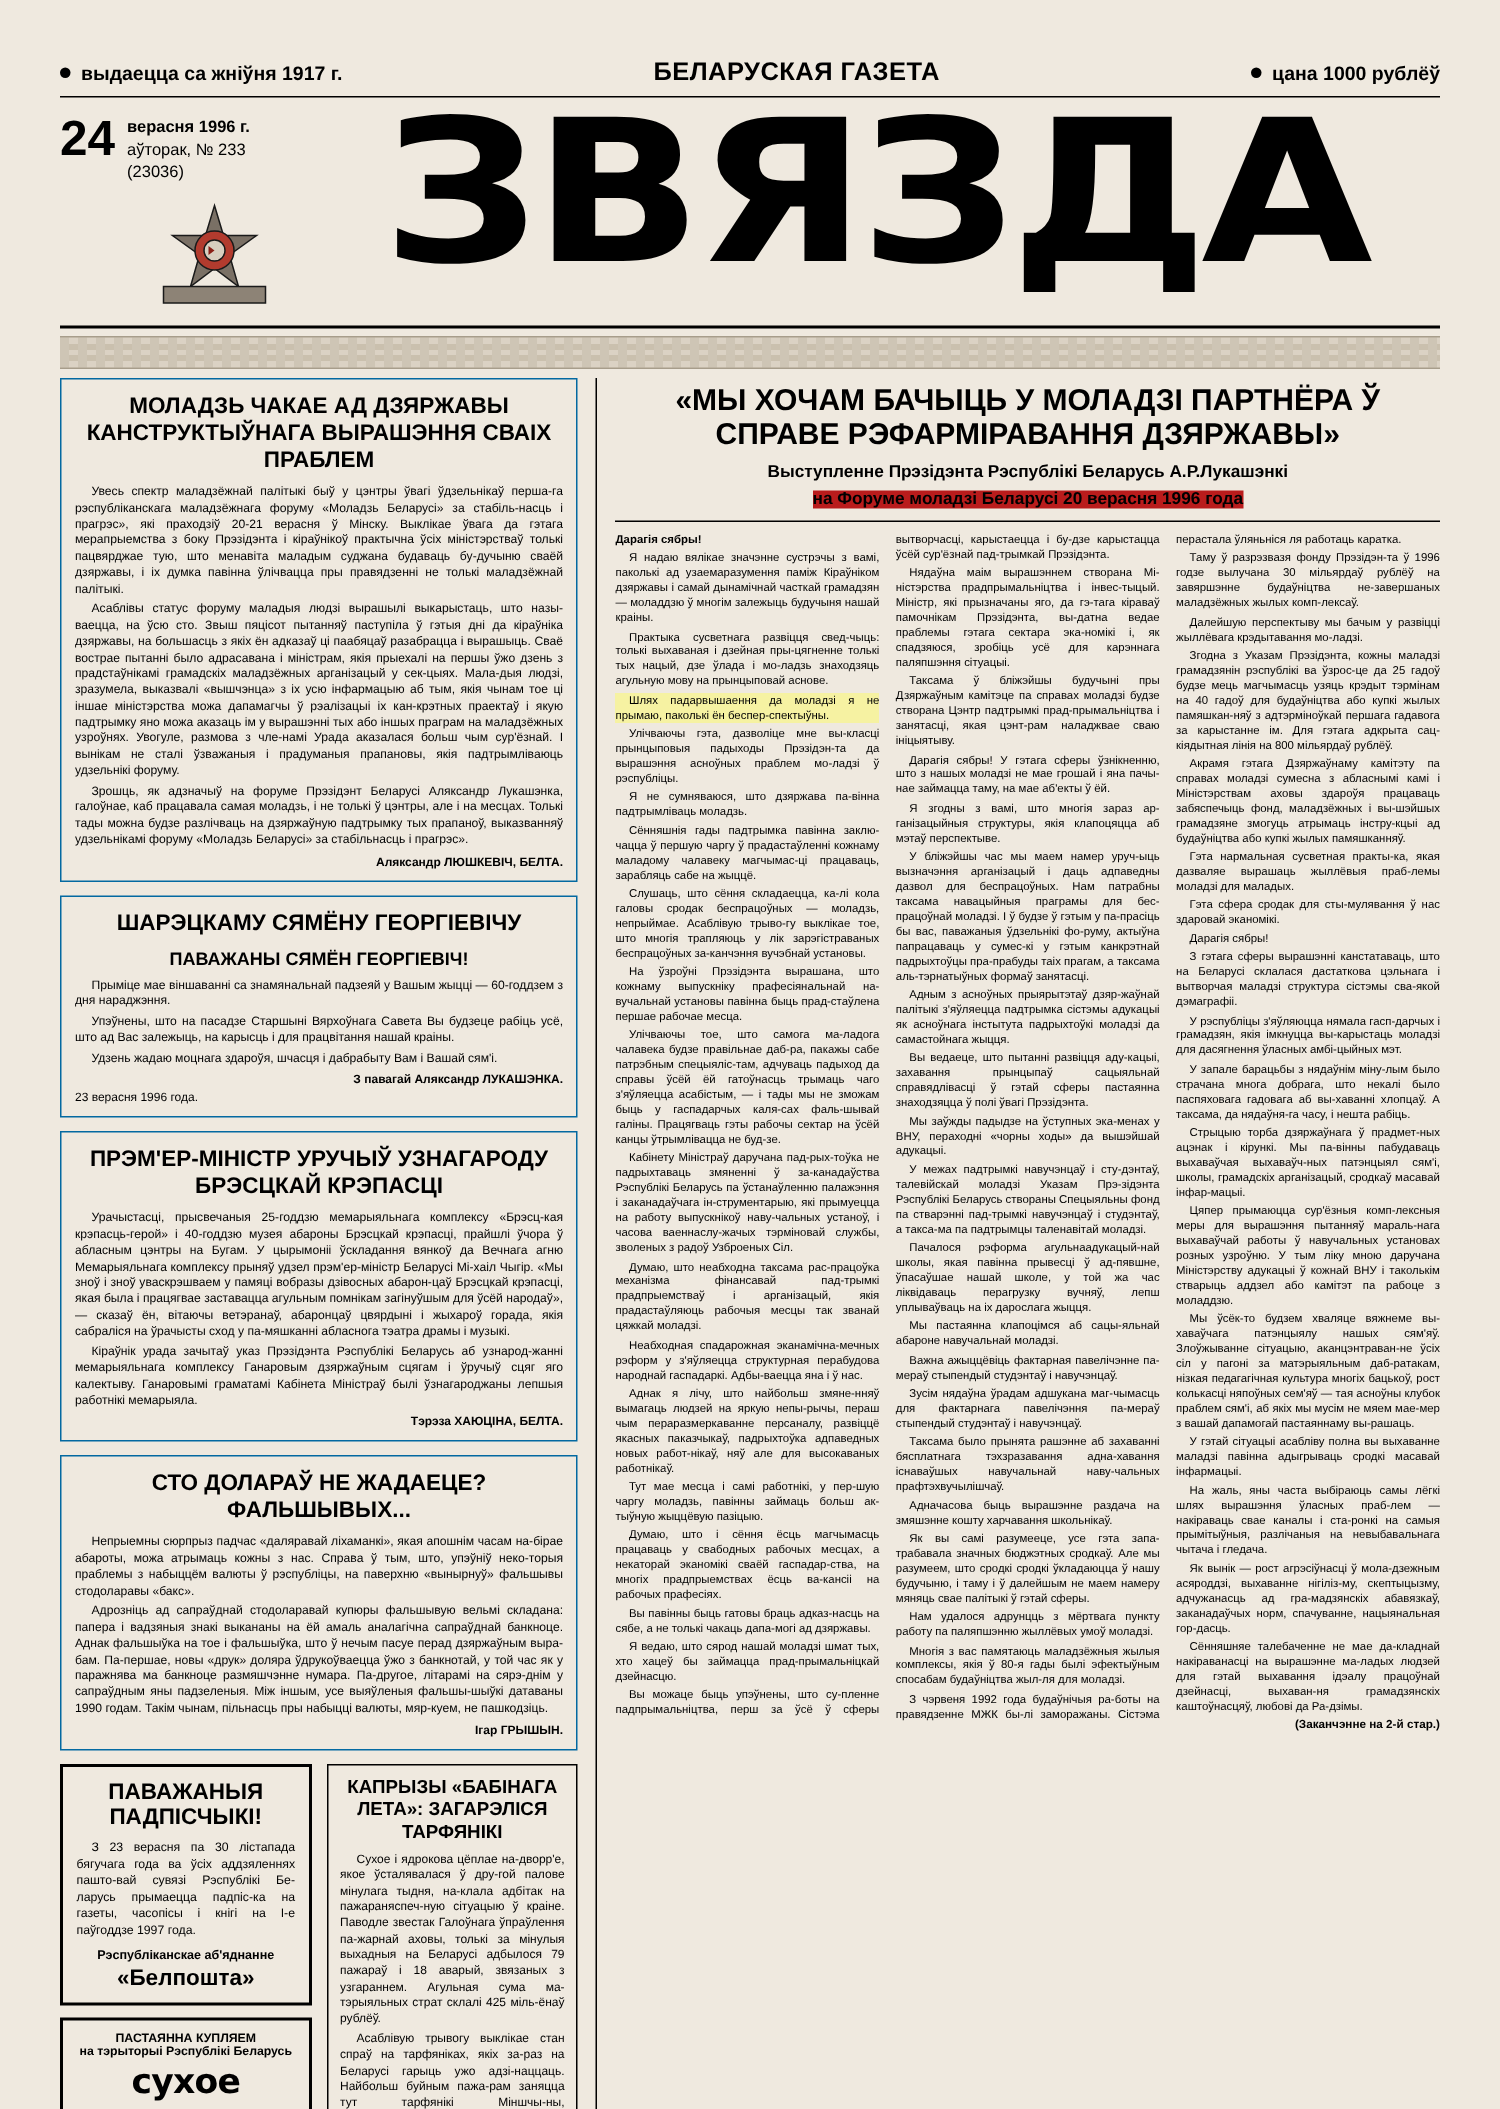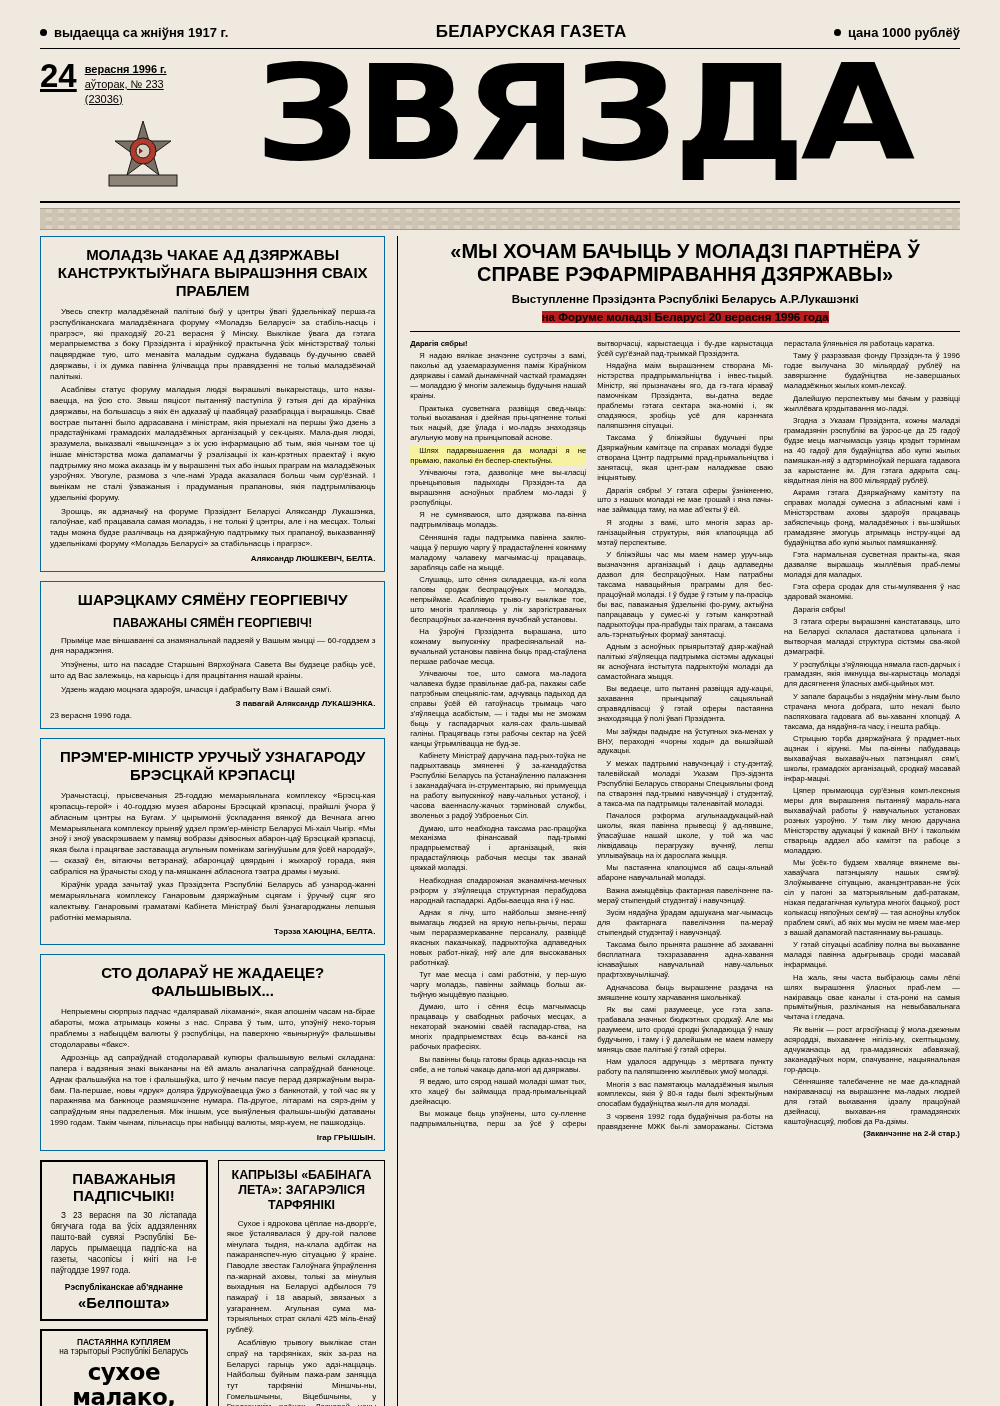--- a/index.html
+++ b/index.html
@@ -13,32 +13,32 @@
   .page{
     position:relative;
     width:1000px;height:1406px;
     background:#efe9df;
     box-sizing:border-box;
     padding:0 40px;
   }
   
   .top-strip{
     display:flex;align-items:center;justify-content:space-between;
-    padding-top:22px;
+    padding-top:38px;
     font-size:13px;font-weight:bold;
   }
   .top-strip .left,.top-strip .right{display:flex;align-items:center;gap:7px;}
   .bullet{width:7px;height:7px;border-radius:50%;background:#000;display:inline-block;}
   .paper-kind{font-size:17px;font-weight:bold;letter-spacing:.3px;}
   .hr-thin{border:0;border-top:1px solid #000;margin:6px 0 0 0;}
   .masthead{
     position:relative;height:148px;margin-top:4px;
   }
   .date-block{
-    position:absolute;left:0;top:6px;display:flex;align-items:flex-start;gap:8px;text-decoration:underline;
+    position:absolute;left:0;top:6px;display:flex;align-items:flex-start;gap:8px;
   }
   .date-num{font-size:33px;font-weight:bold;line-height:1;}
   .date-meta{font-size:11px;line-height:1.35;padding-top:3px;}
   .date-meta .d1{font-weight:bold;}
   .logo{
     position:absolute;left:215px;top:-6px;
     font-size:132px;font-weight:bold;letter-spacing:-4px;
     font-family:"DejaVu Sans", sans-serif;
     line-height:1;
     transform:scaleX(1.12);
@@ -104,21 +104,21 @@
     border:2px solid #000;padding:8px 9px;text-align:center;margin-bottom:8px;
   }
   .promo h2{font-size:15px;font-weight:bold;margin:0 0 6px 0;line-height:1.15;}
   .promo p{font-size:8.2px;line-height:1.35;text-align:justify;text-indent:10px;margin:0 0 5px 0;}
   .promo .org{font-size:8.4px;font-weight:bold;margin:6px 0 2px 0;}
   .promo .brand{font-size:15px;font-weight:bold;}
   .ad{
     border:2px solid #000;padding:7px 8px;text-align:center;
   }
   .ad .l1{font-size:8.2px;font-weight:bold;}
-  .ad .l2{font-size:8.2px;font-weight:normal;margin-bottom:4px;}
+  .ad .l2{font-size:8.2px;font-weight:bold;margin-bottom:4px;}
   .ad .big{font-family:"DejaVu Sans",sans-serif;font-size:23px;font-weight:bold;line-height:1.05;letter-spacing:-.5px;}
   .col-art h3.center{font-size:12.5px;font-weight:bold;text-align:center;line-height:1.2;margin:0 0 6px 0;}
   .col-art{border:1px solid #000;padding:7px 8px;}
   .col-art .art-text{font-size:8px;}
 </style>
 </head>
 <body>
 
 <div class="page">
 

